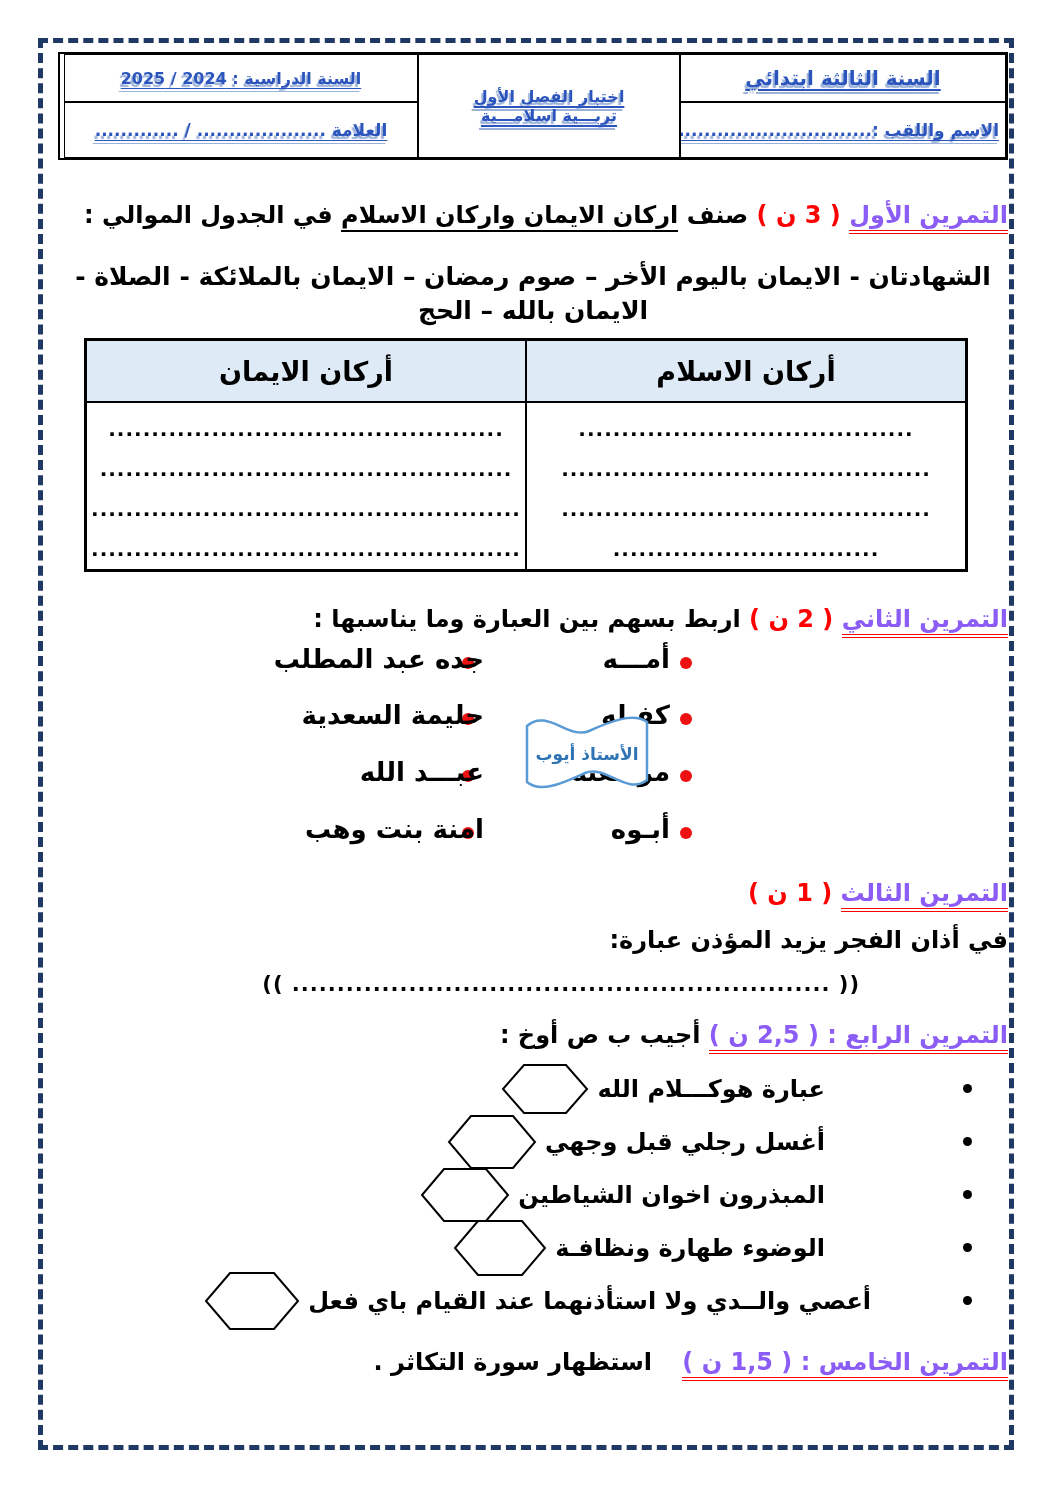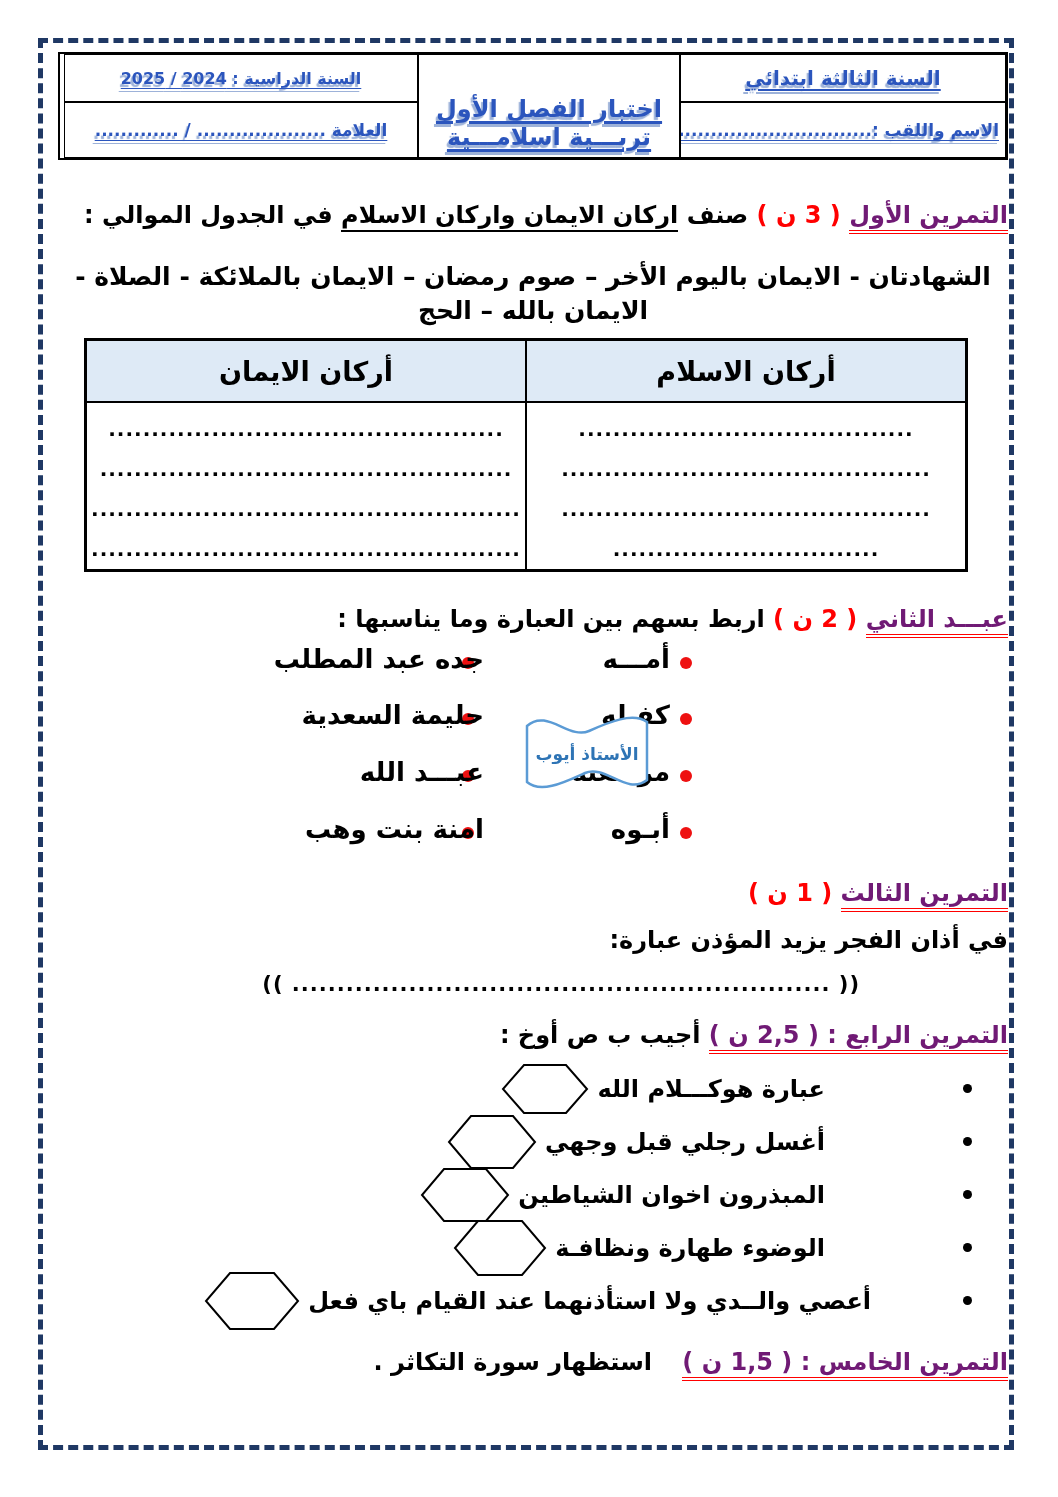--- a/index.html
+++ b/index.html
@@ -22,28 +22,28 @@
     border:2px solid #000;width:946px;box-sizing:content-box;
   }
   .hcell{
     border:1px solid #000;display:flex;align-items:center;justify-content:center;
     color:#2b55bd;text-shadow:-2px 3px 1px rgba(140,165,210,.85);
     text-decoration:underline;text-underline-offset:4px;
     padding:0 6px;box-sizing:border-box;white-space:nowrap;overflow:hidden;
   }
   .hcell-grade{grid-column:1;grid-row:1;font-size:20px;}
   .hcell-name{grid-column:1;grid-row:2;font-size:17px;justify-content:flex-start;}
-  .hcell-exam{grid-column:2;grid-row:1/3;flex-direction:column;justify-content:flex-end;font-size:24px;padding:6px 4px;}
+  .hcell-exam{grid-column:2;grid-row:1/3;flex-direction:column;justify-content:center;font-size:16px;padding:6px 4px;}
   .hcell-exam span{text-decoration:underline;text-underline-offset:5px;}
   .hcell-year{grid-column:3;grid-row:1;font-size:16px;}
   .hcell-mark{grid-column:3;grid-row:2;font-size:17px;}
   
   .ex-title-line{font-size:24px;line-height:34px;}
   .red{color:#ff0000;}
-  .red-u{color:#701a75;border-bottom:4px double #ff0000;padding-bottom:1px;}
+  .red-u{color:#8b5cf6;border-bottom:4px double #ff0000;padding-bottom:1px;}
   .blk-u{border-bottom:2px solid #000;padding-bottom:1px;text-align:center;}
   
   .ex1-title{margin-top:38px;}
   .words{margin-top:28px;text-align:center;font-size:25px;line-height:34px;}
   .ex1-table{
     display:grid;grid-template-columns:440px 440px;
     border:2px solid #000;width:880px;margin:10px 40px 0 0;
   }
   .t-head{
     border:1.5px solid #000;background:#deeaf6;height:60px;
@@ -115,21 +115,21 @@
     </div>
     <div class="t-body">
       <div class="dotline">..............................................</div>
       <div class="dotline">................................................</div>
       <div class="dotline">..................................................</div>
       <div class="dotline">..................................................</div>
     </div>
   </div>
 
   <div class="ex-title-line ex2-title">
-    <span class="red-u">عبـــد الثاني</span>
+    <span class="red-u">التمرين الثاني</span>
     <span class="red">( 2 ن )</span>
     <span>اربط بسهم بين العبارة وما يناسبها :</span>
   </div>
 
   <div class="ex2-rows">
 
     <div class="m-right-text" style="top:0">أمـــه</div>
     <div class="m-right-text" style="top:56px">كفـله</div>
     <div class="m-right-text" style="top:113px">مرضعته</div>
     <div class="m-right-text" style="top:170px">أبـوه</div>

